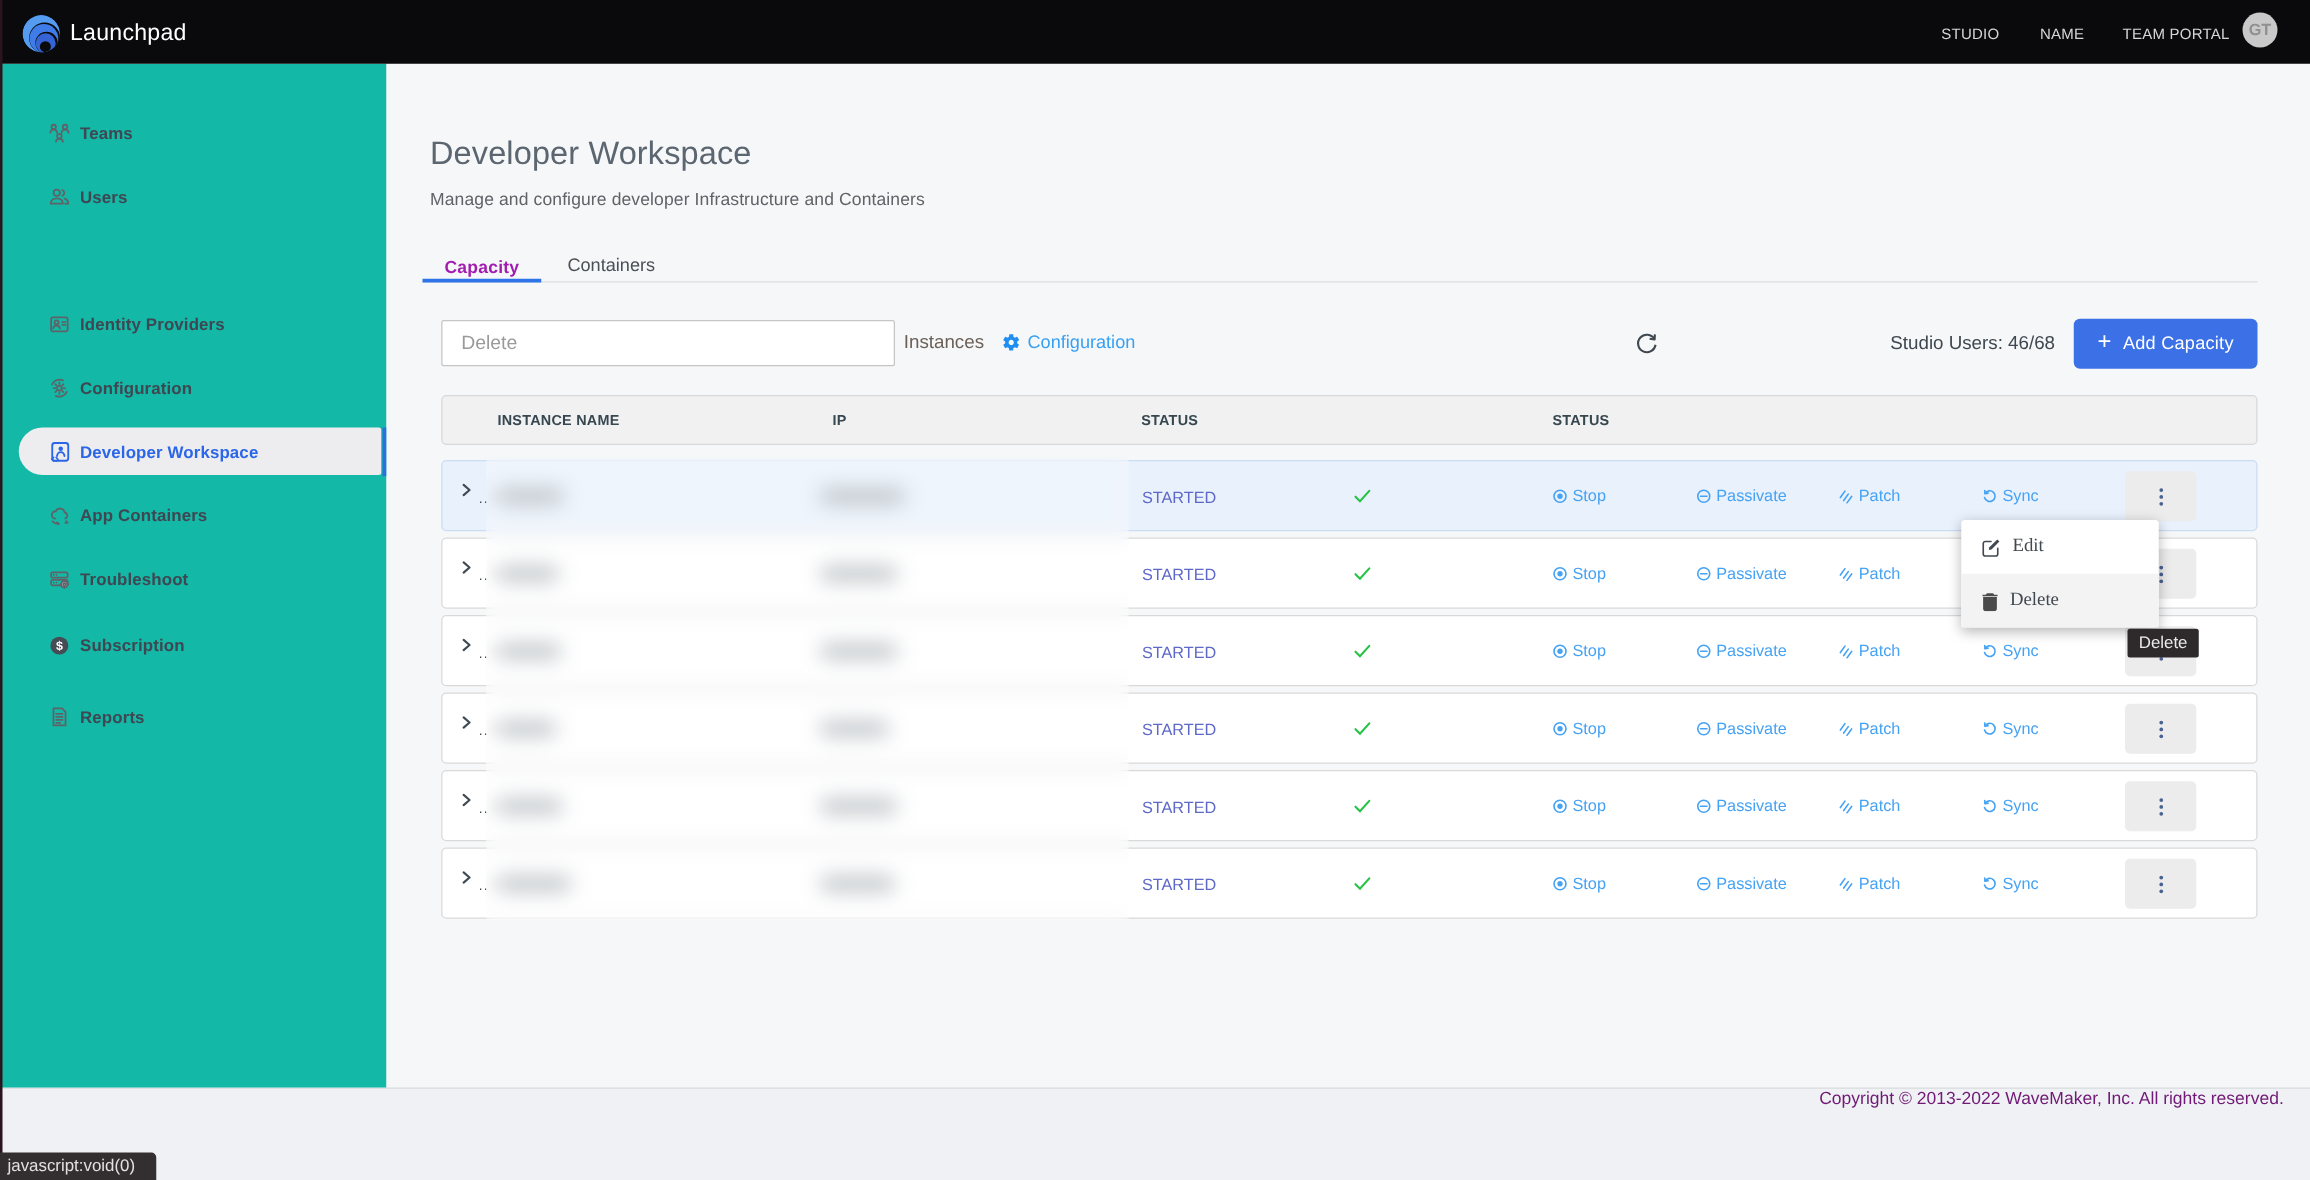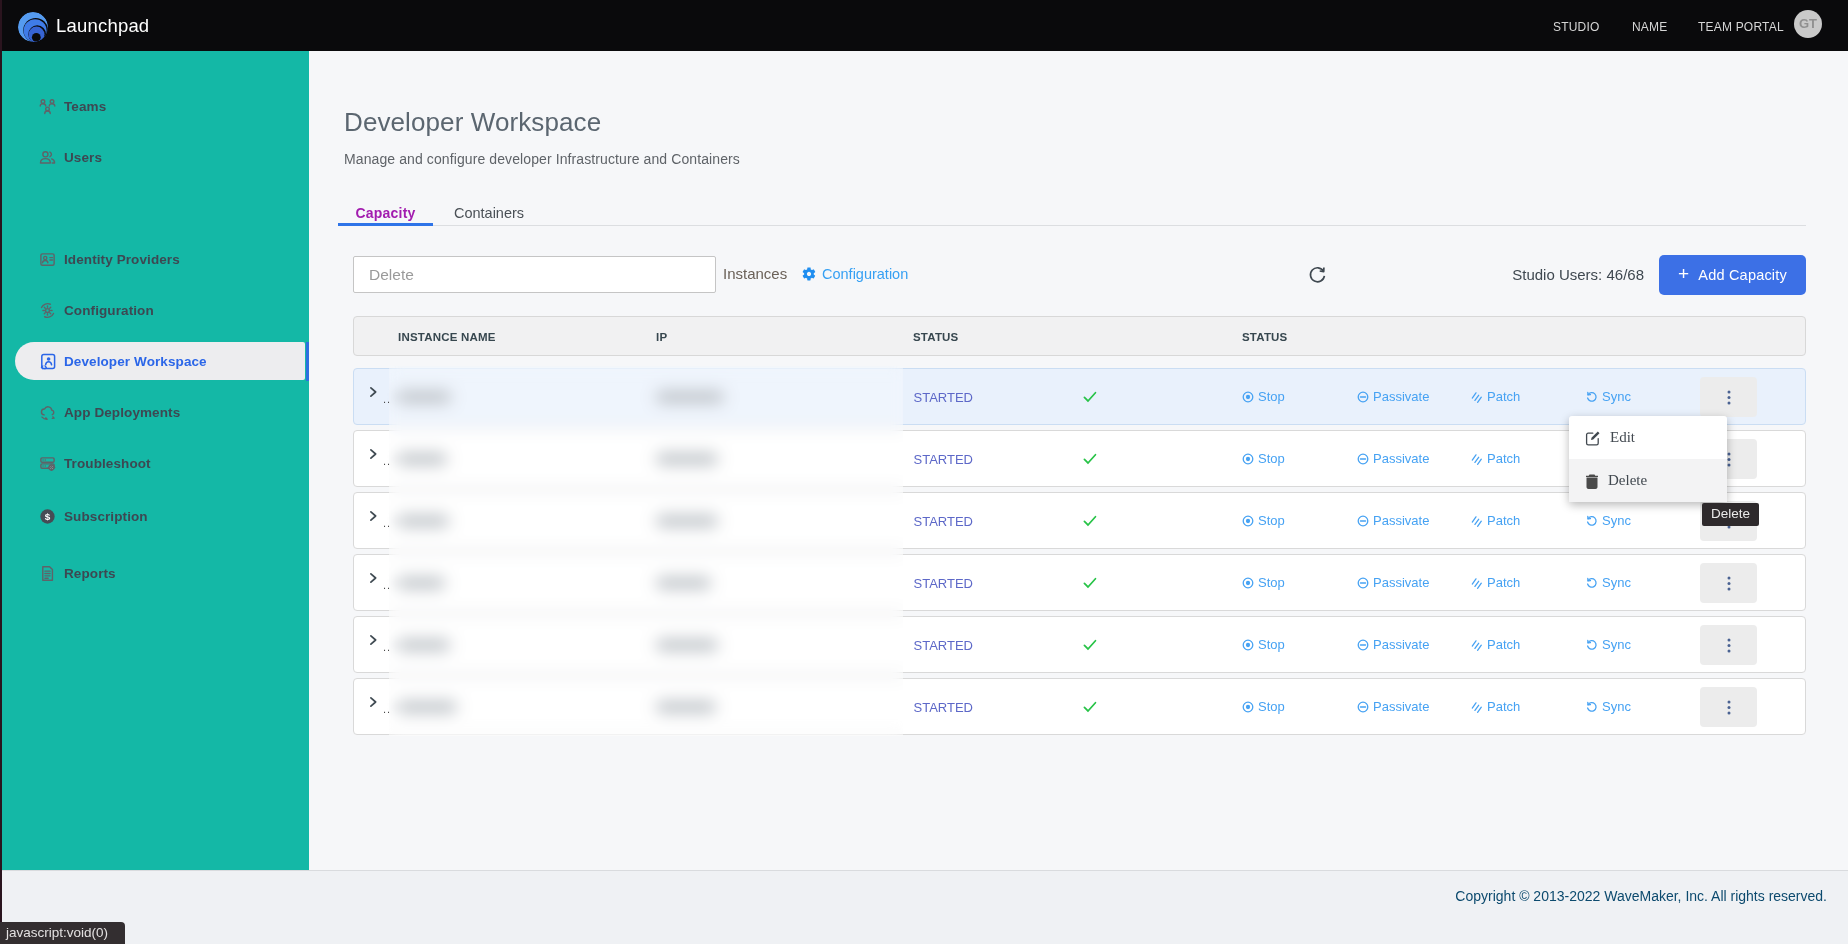--- a/index.html
+++ b/index.html
@@ -21,21 +21,21 @@
   .mi { position:relative; height:38px; display:flex; align-items:center; padding-left:39px; width:309px; }
   .mi .ic { width:17px; height:17px; display:flex; align-items:center; justify-content:center; margin-right:8px; }
   .mi .tx { font-size:13.5px; font-weight:700; color:#3d4852; letter-spacing:0.1px; }
   .mi.sel { background:#ededef; border-radius:19px 2px 2px 19px; margin-left:15px; padding-left:24px; width:290px; }
   .mi.sel .tx { color:#2b66e8; }
   #selbar { position:absolute; left:306px; top:342px; width:3px; height:39px; background:#2e6fe0; z-index:15; }
 
   
   #main { position:absolute; left:309px; top:51px; width:1539px; height:819px; background:#f6f7f9; }
   #footer { position:absolute; left:0; top:870px; width:1848px; height:74px; background:#eff1f4; border-top:1px solid #d9dbde; }
-  #copyright { position:absolute; right:21px; top:888px; font-size:14px; color:#0c4a6e;margin-left:12px; }
+  #copyright { position:absolute; right:21px; top:870px; font-size:14px; color:#701a75;margin-left:12px; }
   #statusbubble { position:absolute; left:0; top:922px; height:22px; background:#332e30; color:#e3e1e1; font-size:13.5px; line-height:22px; padding:0 17px 0 6px; border-radius:0 4px 0 0; z-index:70; }
 
   
   #h1 { position:absolute; left:344px; top:107px; font-size:26px; color:#5b6670; letter-spacing:0.1px; }
   #sub { position:absolute; left:344px; top:151px; font-size:14px; color:#5f6368; letter-spacing:0.1px; }
 
   
   #tab1 { position:absolute; left:338px; top:205px; width:95px; text-align:center; font-size:14px; font-weight:700; color:#a21caf; letter-spacing:0.2px; }
   #tab2 { position:absolute; left:433px; top:205px; width:112px; text-align:center; font-size:14.5px; color:#4a5056; }
   #tabline { position:absolute; left:338px; top:225px; width:1468px; height:1px; background:#dcdee1; }
@@ -175,21 +175,21 @@
 <div class="mi" style="position:absolute; left:0; top:342px;">
       <span class="ic">
         <svg width="17" height="17" viewBox="0 0 18 18">
           <g stroke="#5f6368" stroke-width="1.5" fill="none" stroke-linecap="round" stroke-linejoin="round">
             <path d="M5.5 11.5a3.1 3.1 0 0 1 .4-6.2 4 4 0 0 1 7.6 1.2 2.5 2.5 0 0 1 .6 4.8"></path>
             <path d="M3.2 13.9a7.2 7.2 0 0 0 5.4 2.2l-1.5-1.4"></path>
             <path d="M14.8 13.6l1.2 1.4-1.9.2"></path>
           </g>
         </svg>
       </span>
-      <span class="tx">App Deployments</span>
+      <span class="tx">App Containers</span>
     </div>
 <div class="mi" style="position:absolute; left:0; top:393px;">
       <span class="ic">
         <svg width="17" height="17" viewBox="0 0 18 18">
           <g stroke="#5f6368" stroke-width="1.5" fill="none" stroke-linecap="round" stroke-linejoin="round">
             <rect x="2" y="3" width="14" height="4.6" rx="1.2"></rect>
             <rect x="2" y="9.4" width="14" height="4.6" rx="1.2"></rect>
             <path d="M4.3 5.3h.01M6.6 5.3h.01M4.3 11.7h.01M6.6 11.7h.01"></path>
             <circle cx="13.2" cy="13.2" r="2.6" fill="#fff"></circle>
             <circle cx="13.2" cy="13.2" r="1"></circle>
@@ -244,21 +244,21 @@
     <path d="M15.9 2.5 L15.7 6.6 L11.7 6" stroke="#3f4850" stroke-width="1.7" fill="none" stroke-linejoin="round"></path>
   </svg>
 <div id="studiousers">Studio Users: 46/68</div>
 <div id="addbtn">
     <span class="plus">+</span>
     <span>Add Capacity</span>
   </div>
 
 <div class="hcard">
   <span style="left:44px;">INSTANCE NAME</span>
-  <span style="left:302px;">IP</span>
+  <span style="left:312px;">IP</span>
   <span style="left:559px;">STATUS</span>
   <span style="left:888px;">STATUS</span>
 </div>
 
 <div id="rows">
 <div class="row hl" style="top:368px;">
   <svg class="chev" width="10" height="12" viewBox="0 0 11 13">
         <path d="M3.2 2 L8.4 6.5 L3.2 11" stroke="#3f4a52" stroke-width="1.9" fill="none" stroke-linecap="round" stroke-linejoin="round"></path>
       </svg>
       <span class="dots2">..</span>

